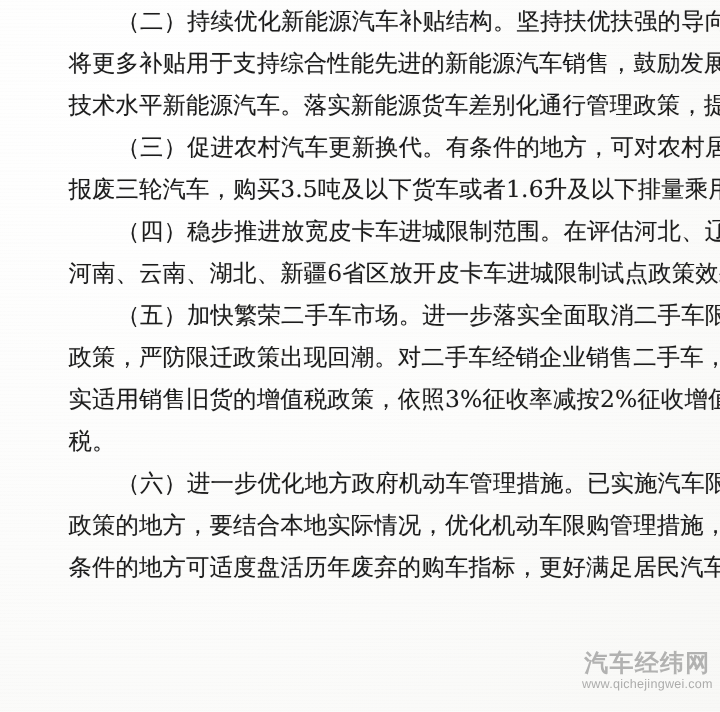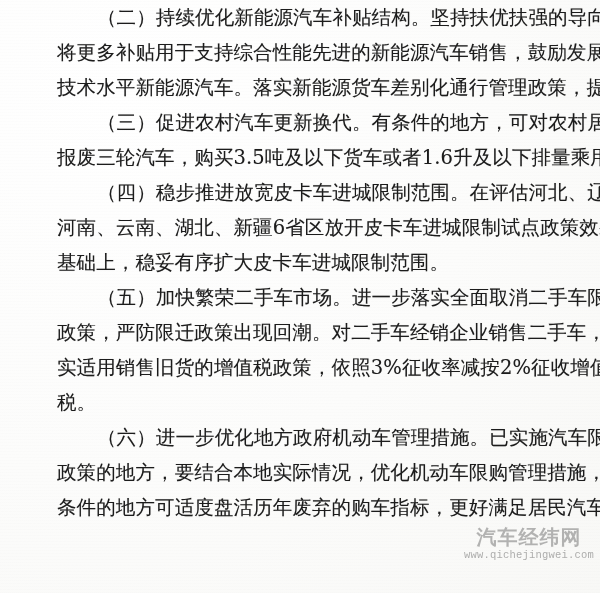--- a/index.html
+++ b/index.html
@@ -81,21 +81,21 @@
 
   
   .line.last {
     display: block;
   }
 
   
   #watermark {
     position: absolute;
     right: 6px;
-    bottom: 31px;
+    bottom: 16px;
     z-index: 3;
     text-align: center;
     pointer-events: none;
     user-select: none;
     margin-left: 44px;
   }
   #watermark .wm-cn {
     display: block;
     font-size: 20px;
     line-height: 21px;
@@ -103,21 +103,21 @@
     color: rgba(80, 80, 80, 0.42);
     letter-spacing: 1px;
     font-family: "DejaVu Sans", "Liberation Sans", sans-serif;
   }
   #watermark .wm-url {
     display: block;
     font-size: 10.5px;
     line-height: 14px;
     color: rgba(110, 110, 110, 0.55);
     letter-spacing: 0.2px;
-    font-family: Liberation Mono, monospace;
+    font-family: Liberation Sans, sans-serif;
     text-align: center;
   }
 </style>
 </head>
 <body>
 
 <div id="page">
 
   <div id="text-body">
       <div class="para">
@@ -332,21 +332,20 @@
           <span>城</span>
           <span>限</span>
           <span>制</span>
           <span>试</span>
           <span>点</span>
           <span>政</span>
           <span>策</span>
           <span>效</span>
           <span>果</span>
         </div>
-        <div class="line last">基础上，稳妥有序扩大皮卡车进城限制范围。</div>
       </div>
       <div class="para">
         <div class="line indent just">
           <span>（</span>
           <span>五</span>
           <span>）</span>
           <span>加</span>
           <span>快</span>
           <span>繁</span>
           <span>荣</span>

